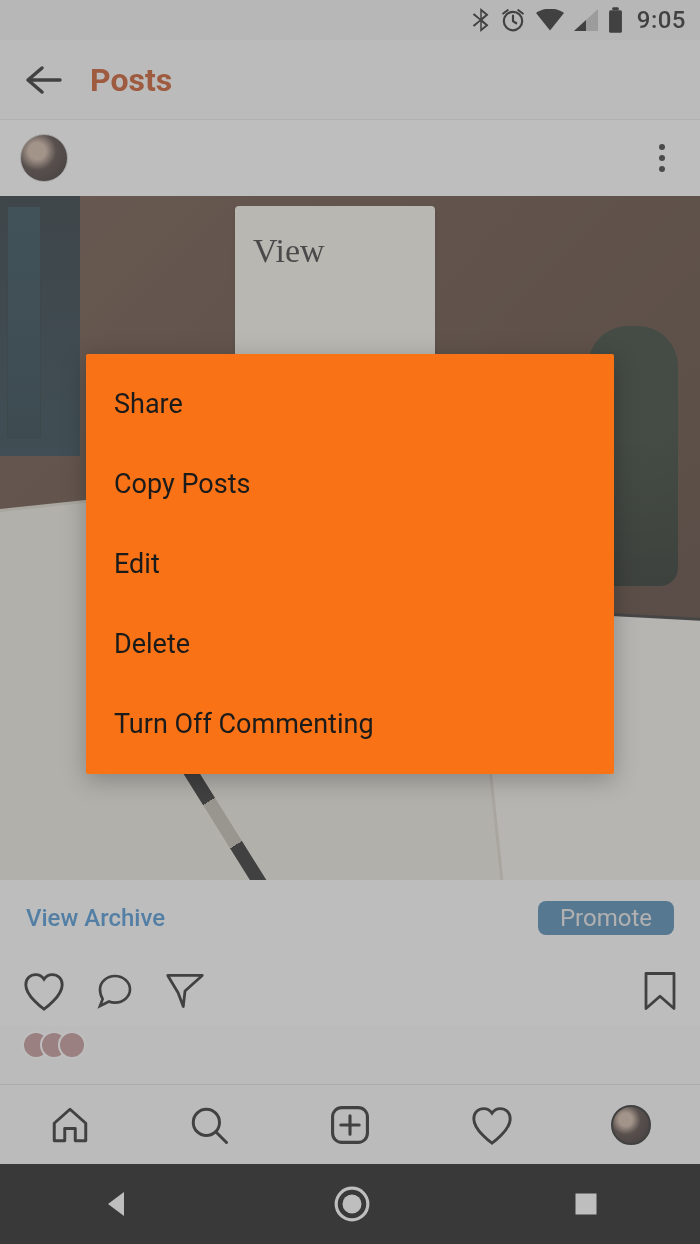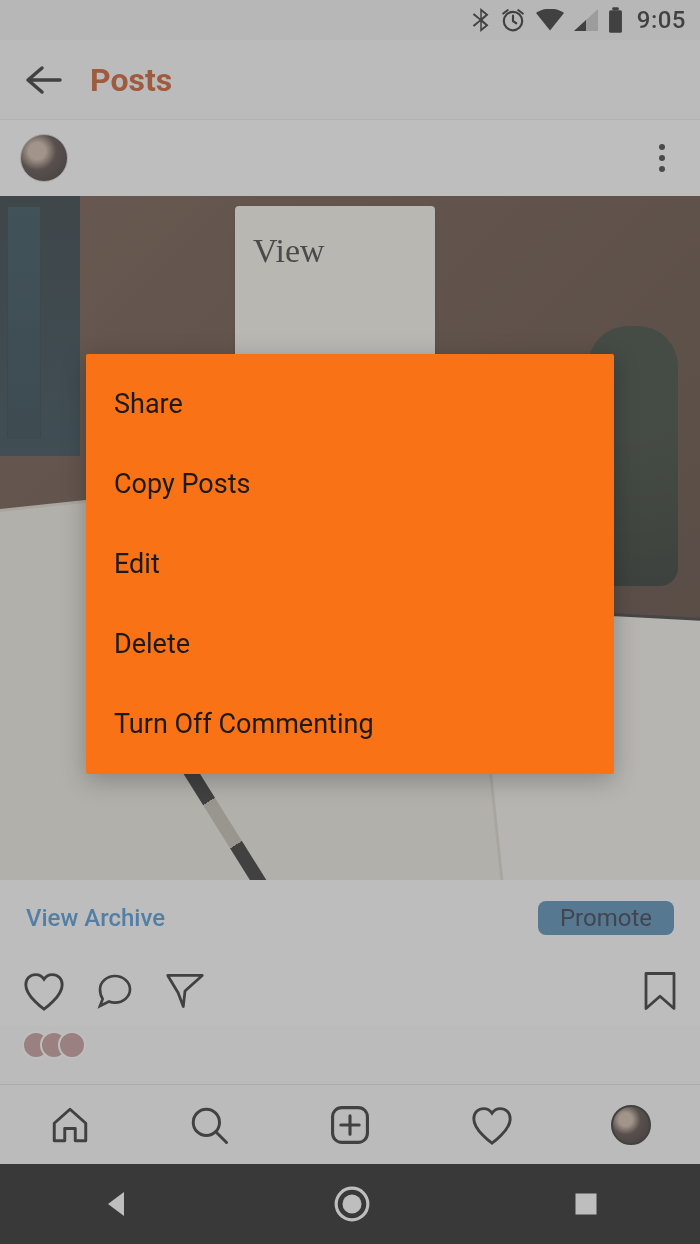--- a/index.html
+++ b/index.html
@@ -30,21 +30,21 @@
   .post-image::after{content:"";position:absolute;left:7px;top:10px;width:32px;height:230px;background:linear-gradient(#10313e,#0a2530);border:1px solid #0a1b20;}
   .post-image .card{position:absolute;left:235px;top:10px;width:200px;height:190px;background:#f5f1e8;border-radius:4px;box-shadow:0 2px 4px rgba(0,0,0,.3);font-family:cursive;font-size:34px;color:#222;padding:26px 18px;}
   .post-image .bottle{position:absolute;right:22px;top:130px;width:90px;height:260px;background:radial-gradient(circle at 50% 15%,#182418 0 30%,#0a120a 100%);border-radius:40px 40px 18px 18px;}
   .post-image .notebook{position:absolute;left:-40px;bottom:-30px;width:520px;height:420px;background:#e9e4da;transform:rotate(-6deg);box-shadow:0 0 0 3px #d7d1c6;}
   .post-image .pen{position:absolute;left:30px;bottom:86px;width:340px;height:14px;background:linear-gradient(90deg,#b9b3a8 0 12%,#111 12% 55%,#b9b3a8 55% 70%,#111 70%);transform:rotate(58deg);border-radius:8px;}
   .post-image .pad{position:absolute;right:-10px;bottom:-20px;width:320px;height:290px;background:#f2eee6;border:3px solid #1a1a1a;border-radius:10px;transform:rotate(3deg);}
 
   
   .insights-row{height:76px;display:flex;align-items:center;padding:0 26px;background:#fdfdfd;}
   .insights-link{color:#3386cf;font-size:24px;font-weight:500;}
-  .promote-btn{margin-left:auto;background:#3a79aa;color:#0f172a;padding:3px 22px;border-radius:8px;font-size:24px;}
+  .promote-btn{margin-left:auto;background:#3a79aa;color:#e5e5e5;padding:3px 22px;border-radius:8px;font-size:24px;}
 
   
   .actions-row{height:70px;display:flex;align-items:center;padding:0 22px;background:#fdfdfd;gap:28px;}
   .actions-row .spacer{flex:1;}
 
   
   .likes-row{height:38px;padding:0 22px;font-size:24px;color:#333;display:flex;align-items:center;gap:8px;}
   .likers{display:flex;}
   .likers span{width:28px;height:28px;border-radius:50%;background:#b88;border:2px solid #fff;margin-left:-10px;}
   .likers span:first-child{margin-left:0;}

